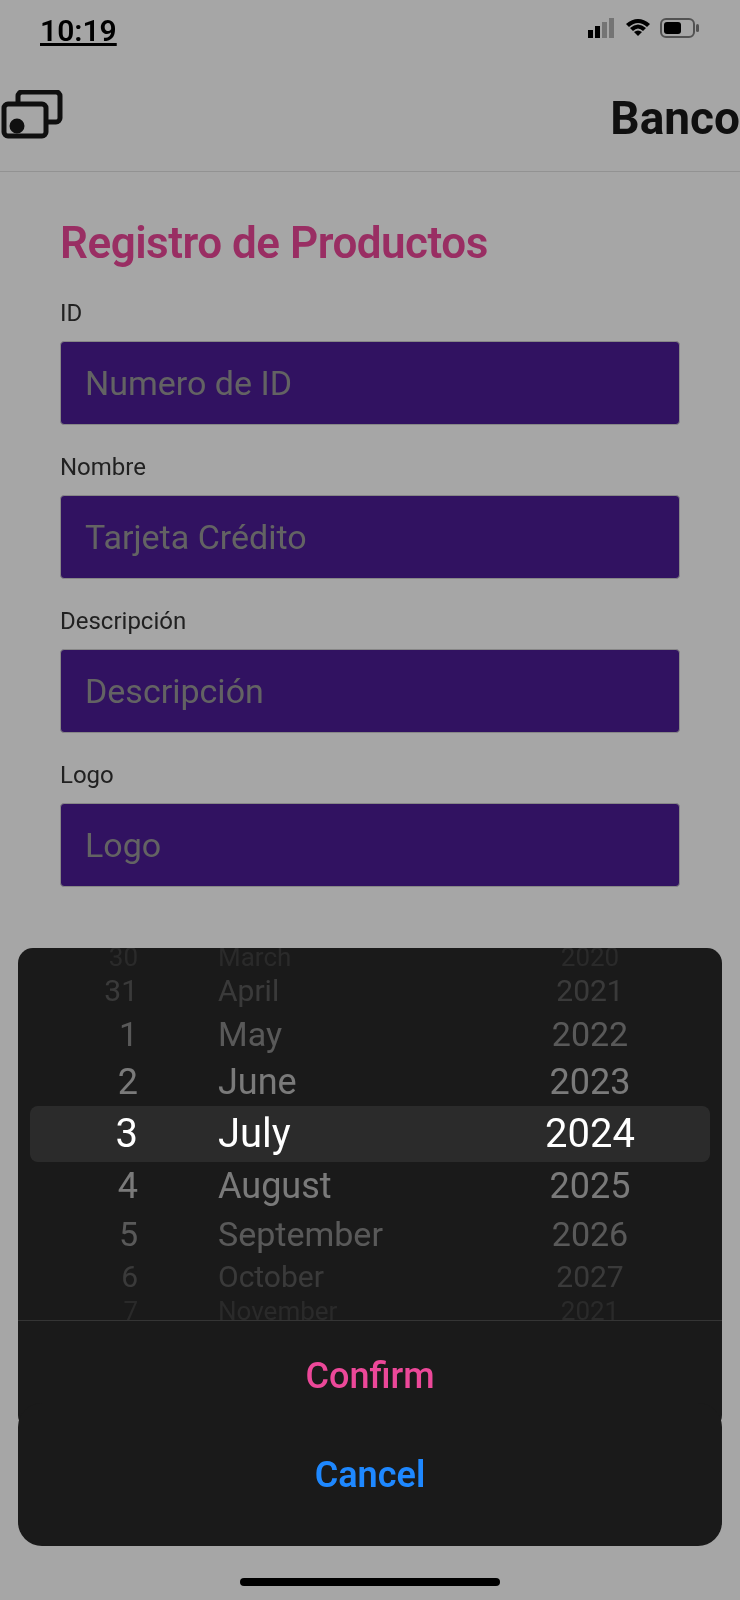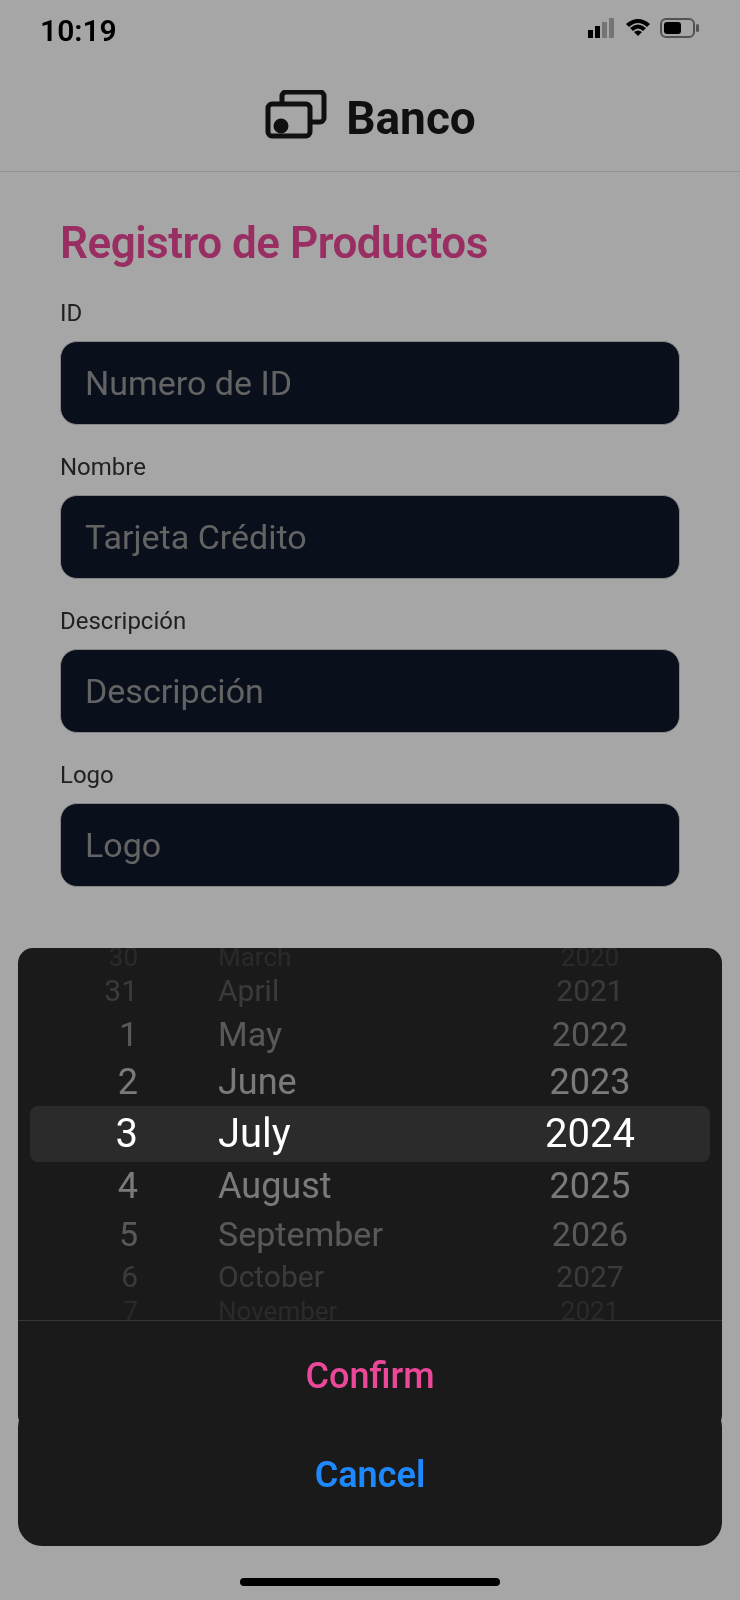--- a/index.html
+++ b/index.html
@@ -26,30 +26,31 @@
       height: 60px;
       display: flex;
       justify-content: space-between;
       align-items: center;
       padding: 0 40px;
       color: #000;
     }
     .status-time {
       font-size: 30px;
       font-weight: 600;
+      text-decoration: underline;
     }
     .status-icons {
       display: flex;
       align-items: center;
       gap: 8px;
     }
     .header {
       display: flex;
       align-items: center;
-      justify-content: center;
+      justify-content: space-between;
       gap: 18px;
       padding: 30px 0 25px;
       border-bottom: 1px solid #e0e0e0;
     }
     .header-title {
       font-size: 46px;
       font-weight: 700;
       color: #1a1a1a;
     }
     .content {
@@ -67,25 +68,25 @@
     }
     .field-label {
       font-size: 24px;
       color: #333;
       margin-bottom: 14px;
     }
     .field-input {
       width: 100%;
       height: 84px;
       border: 1px solid #d0d0d0;
-      border-radius: 17px;
+      border-radius: 4px;
       padding: 0 24px;
       font-size: 34px;
       color: #999;
-      background: #0f172a;
+      background: #4c1d95;
       outline: none;
     }
     .field-input::placeholder {
       color: #999;
     }
     .date-picker-modal {
       position: absolute;
       bottom: 170px;
       left: 18px;
       right: 18px;

